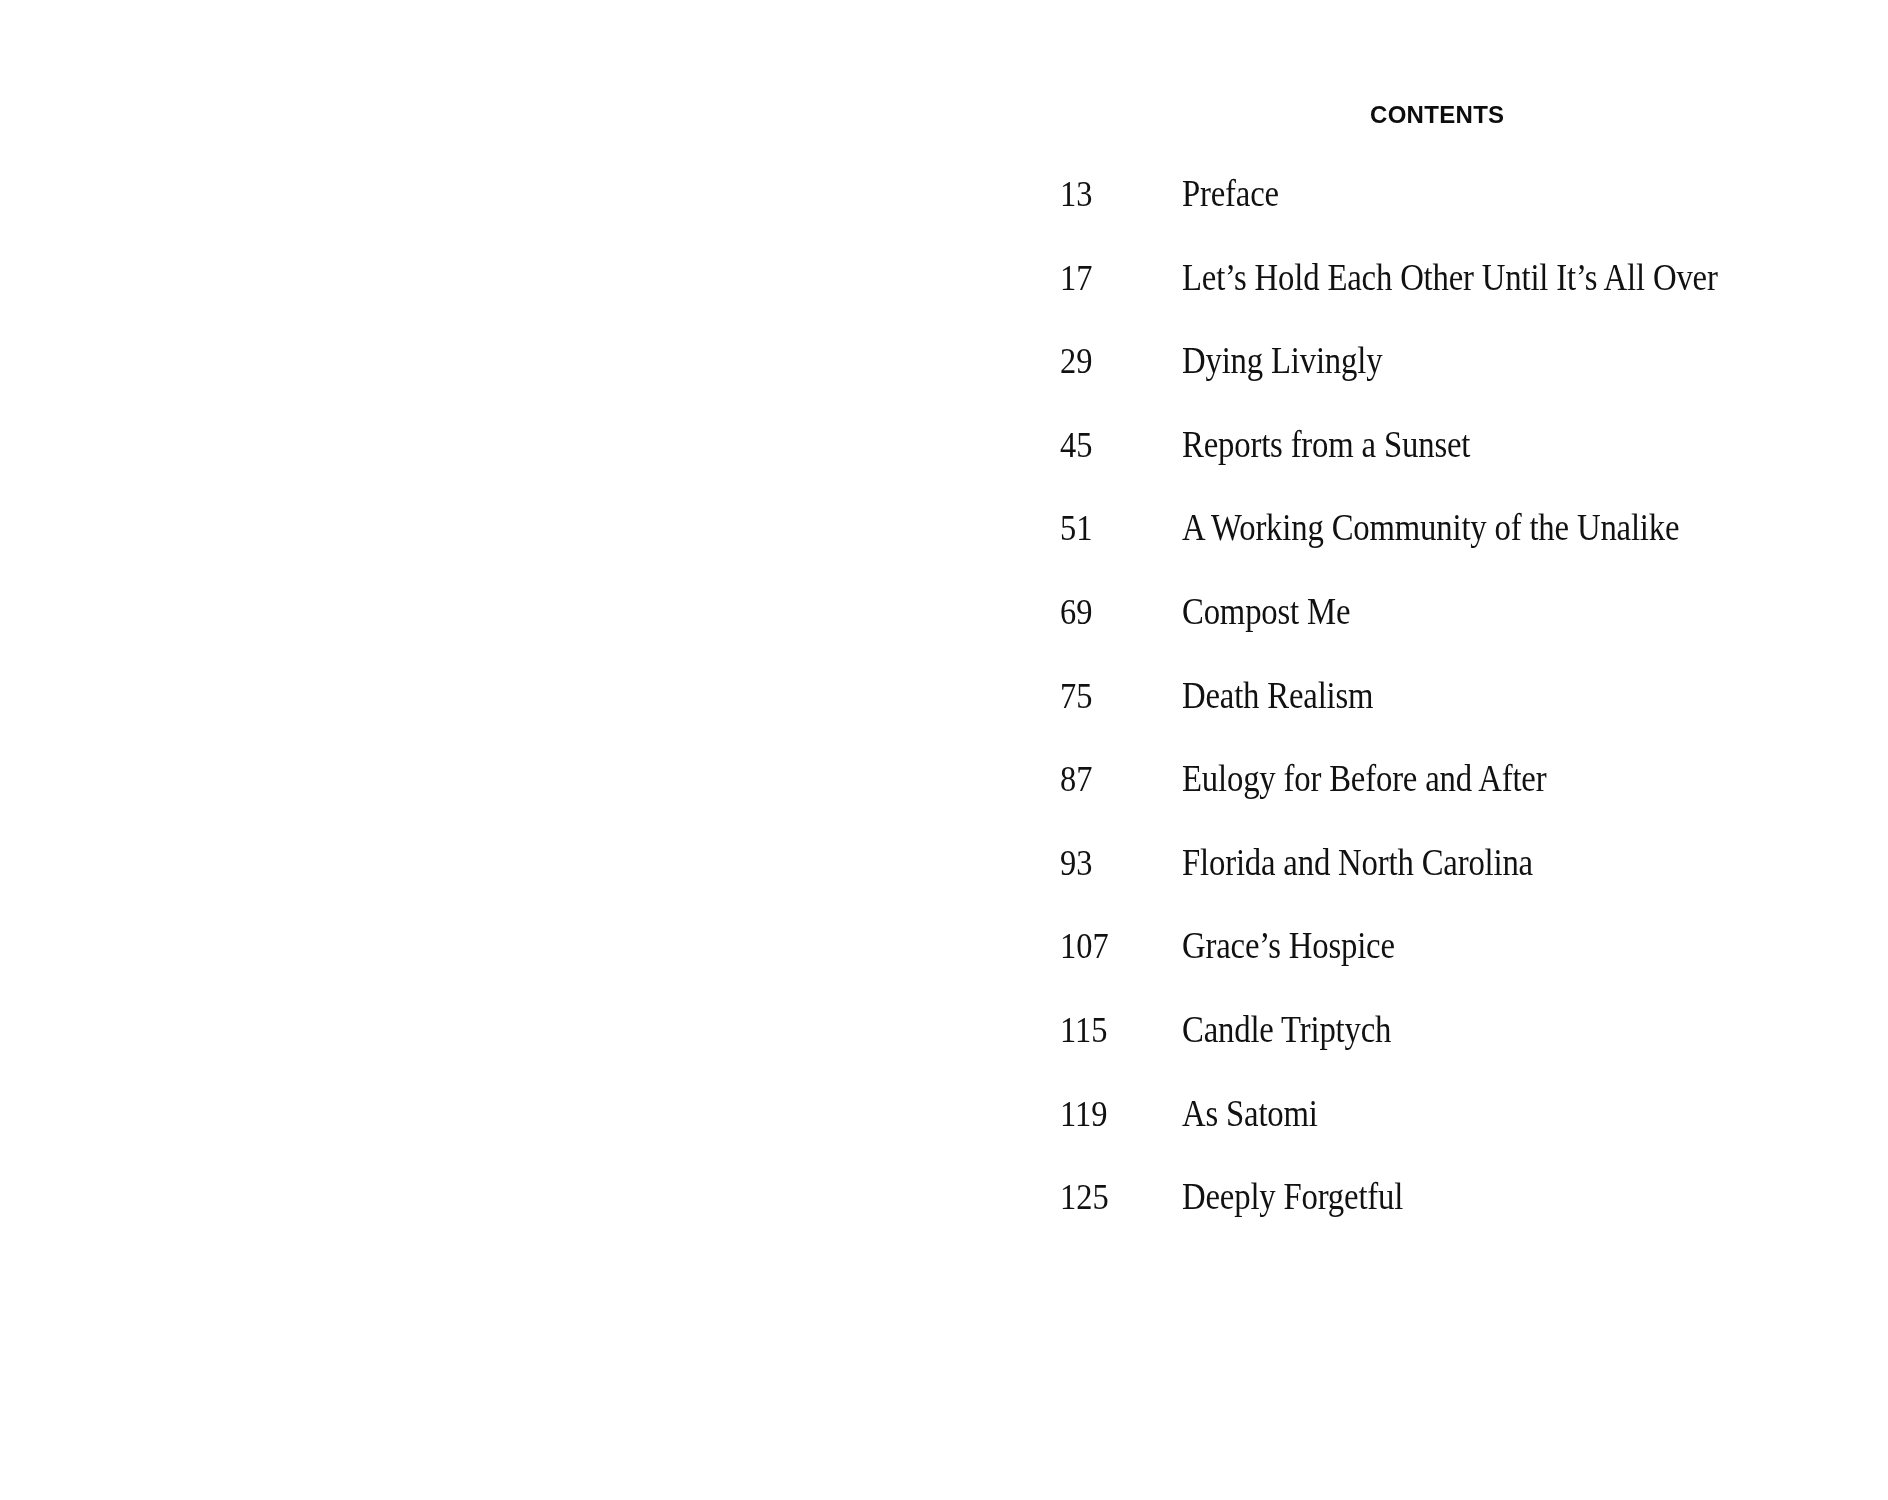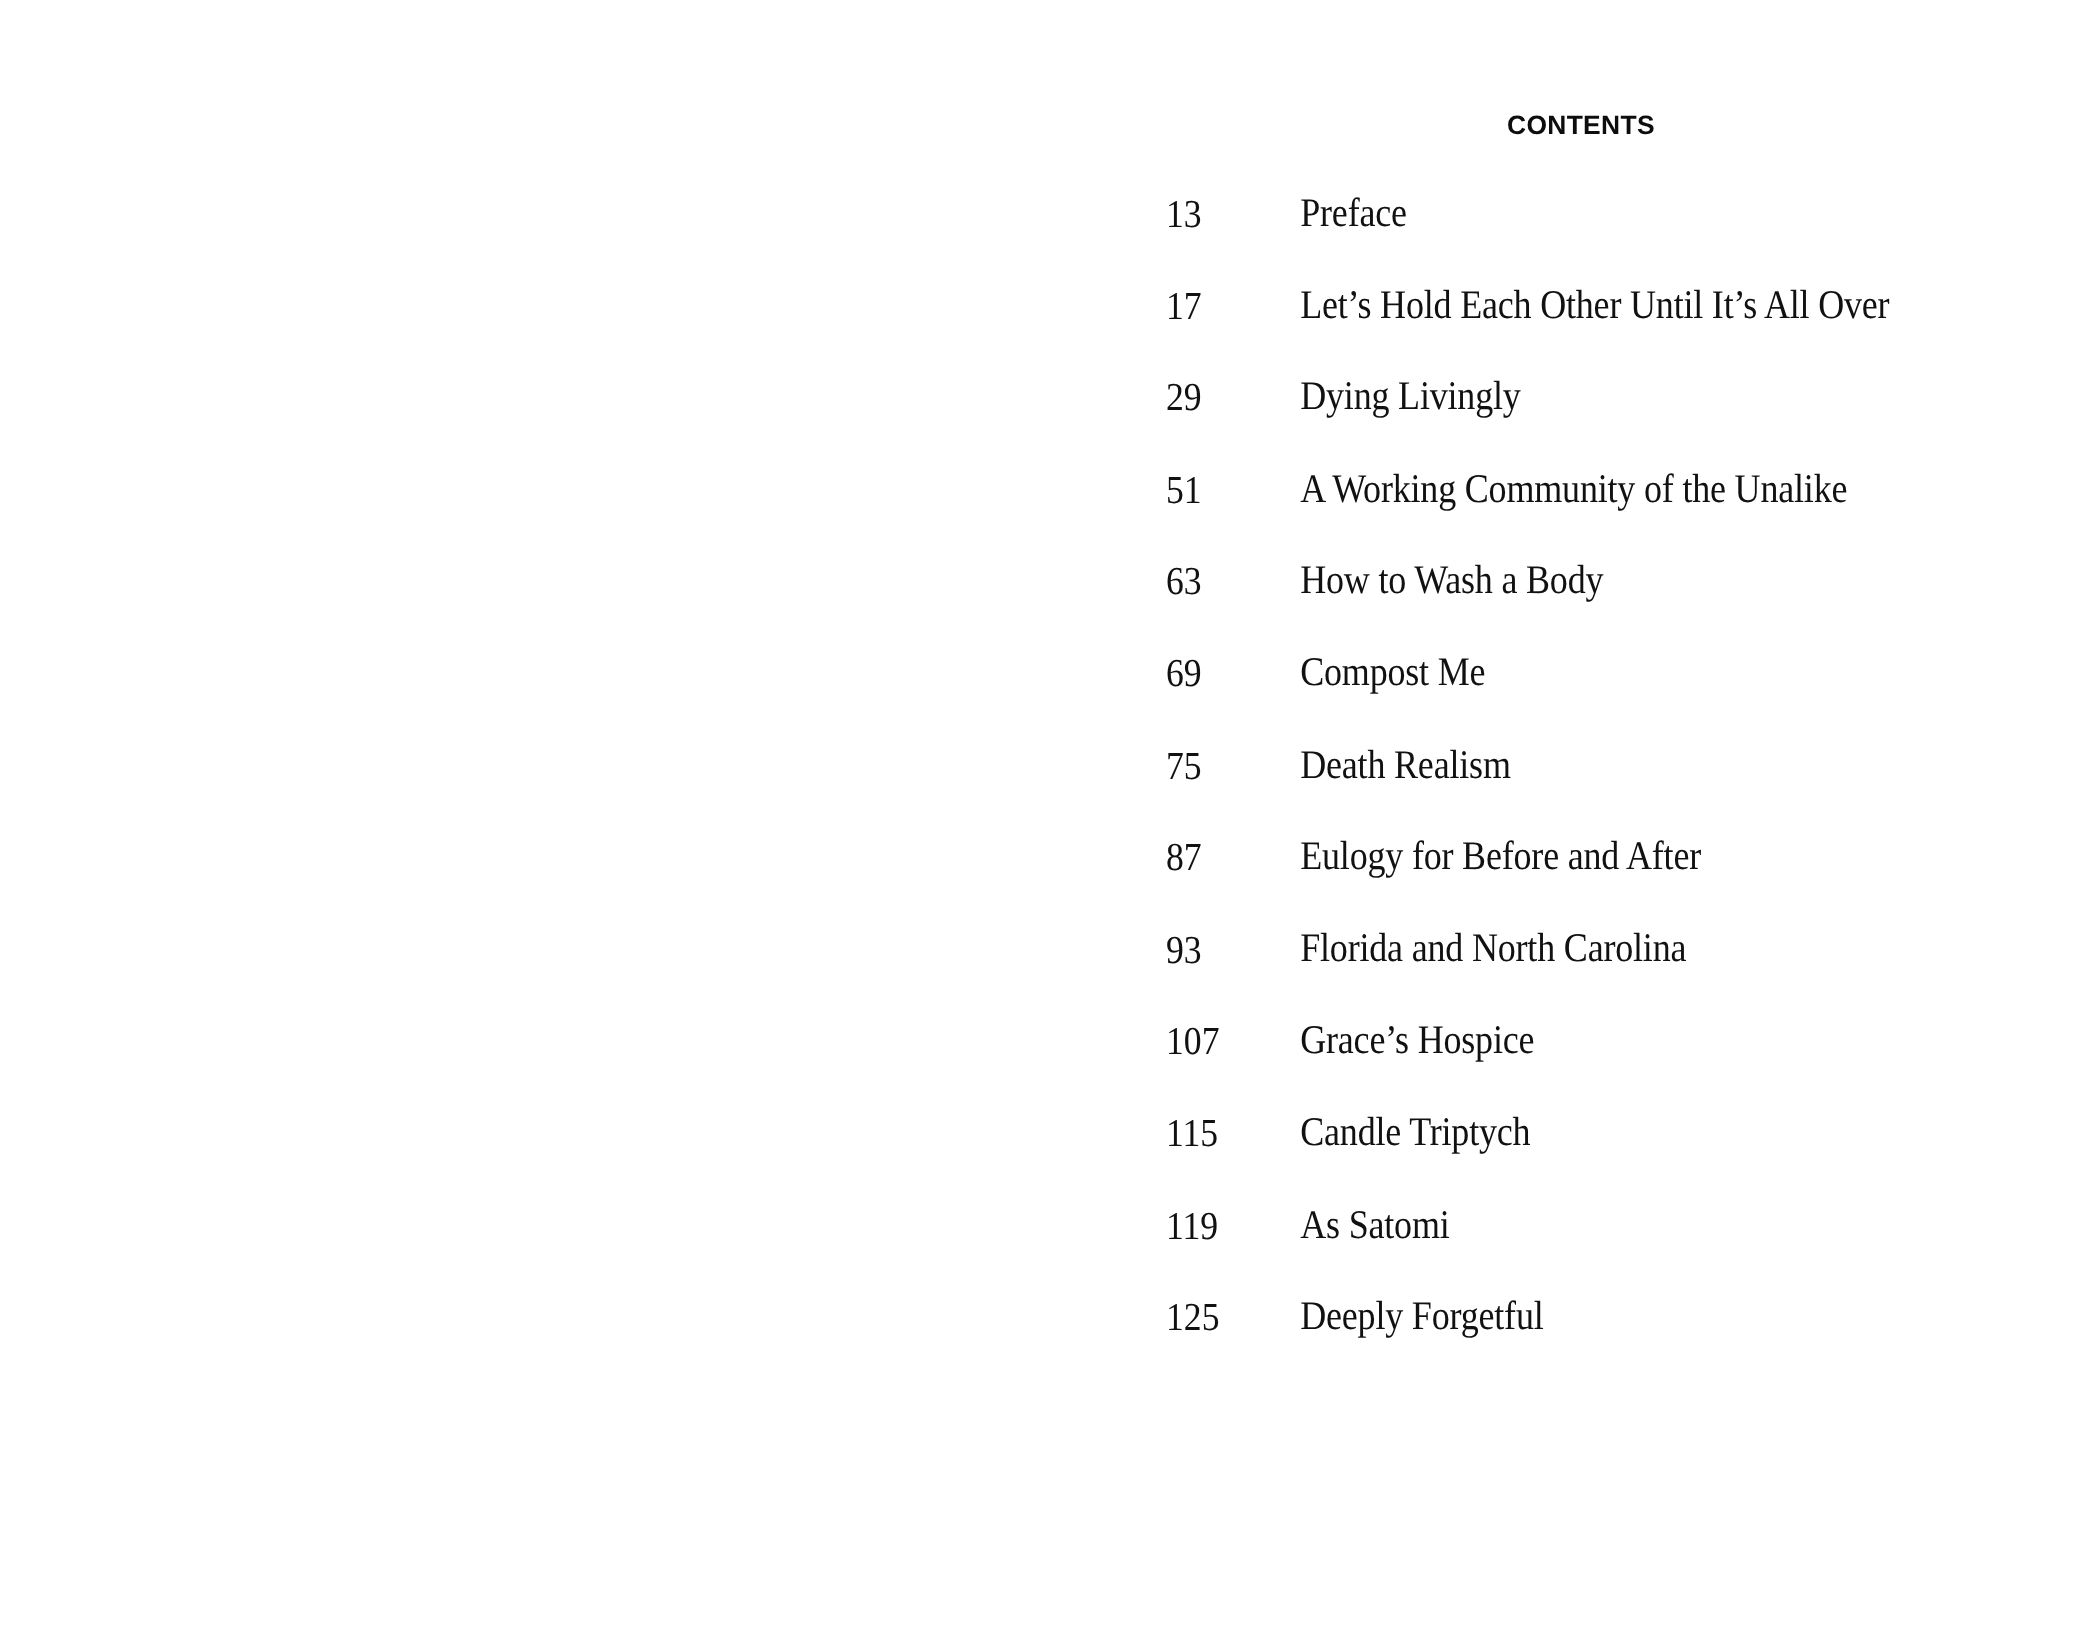--- a/index.html
+++ b/index.html
@@ -107,26 +107,26 @@
     </li>
     <li class="toc-row">
       <span class="toc-page">17</span>
       <span class="toc-title">Let’s Hold Each Other Until It’s All Over</span>
     </li>
     <li class="toc-row">
       <span class="toc-page">29</span>
       <span class="toc-title">Dying Livingly</span>
     </li>
     <li class="toc-row">
+      <span class="toc-page">45</span>
+      <span class="toc-title">Reports from a Sunset</span>
+    </li>
+    <li class="toc-row">
       <span class="toc-page">51</span>
       <span class="toc-title">A Working Community of the Unalike</span>
-    </li>
-    <li class="toc-row">
-      <span class="toc-page">63</span>
-      <span class="toc-title">How to Wash a Body</span>
     </li>
     <li class="toc-row">
       <span class="toc-page">69</span>
       <span class="toc-title">Compost Me</span>
     </li>
     <li class="toc-row">
       <span class="toc-page">75</span>
       <span class="toc-title">Death Realism</span>
     </li>
     <li class="toc-row">

